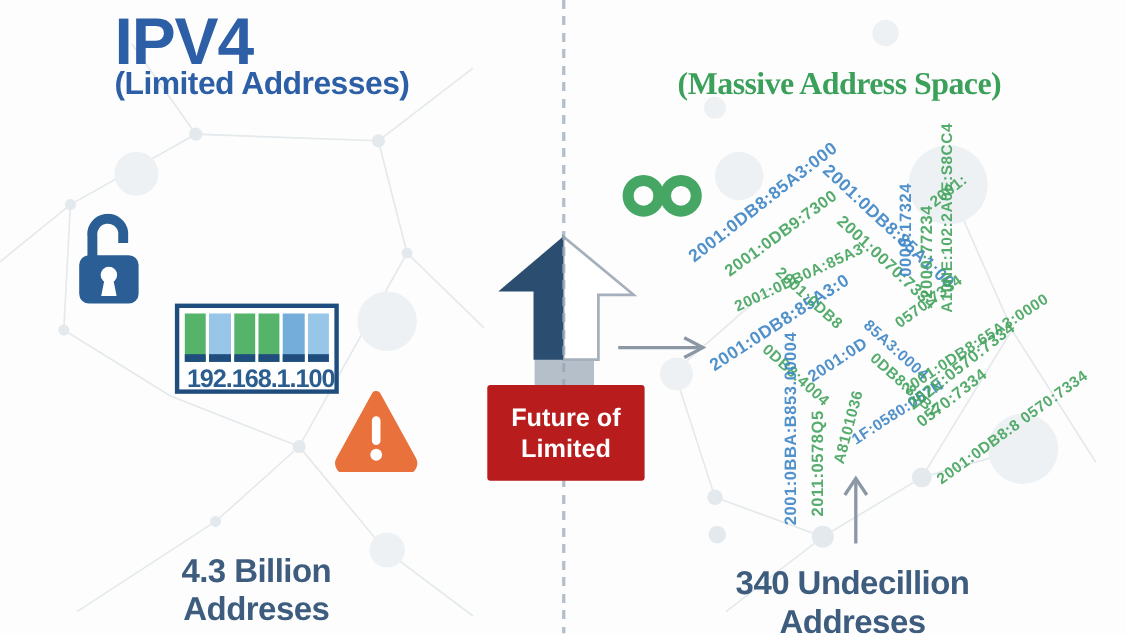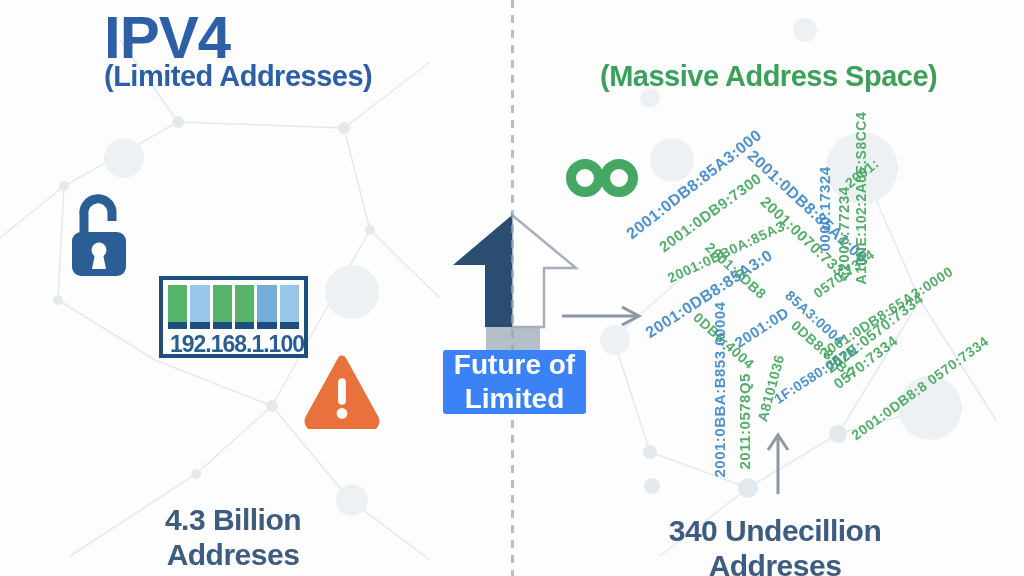--- a/index.html
+++ b/index.html
@@ -14,23 +14,23 @@
   .t-blue{color:#2d5fa6;}
   .t-green{color:#3ba05a;}
   .stat{position:absolute;width:260px;text-align:center;font-weight:bold;font-size:30px;
     color:#3d5c7e;line-height:1.15;letter-spacing:-0.5px;}
   .ip-box{position:absolute;left:159px;top:276px;width:149px;height:82px;background:#fff;
     border:4px solid #1f4d7d;box-sizing:border-box;}
   .segments{display:flex;gap:3px;margin:5px 5px 0 5px;height:44px;}
   .seg{flex:1;border-bottom:7px solid #1f4d7d;box-sizing:border-box;}
   .ip-text{text-align:right;font-size:23px;font-weight:bold;color:#2b5d8f;
     letter-spacing:-1px;margin-top:2px;}
-  .label-box{position:absolute;left:443px;top:350px;width:143px;height:64px;background:#3b82f6;
+  .label-box{position:absolute;left:443px;top:350px;width:143px;height:87px;background:#b91c1c;
     border-radius:3px;display:flex;flex-direction:column;align-items:center;justify-content:center;
-    color:#fff;font-weight:bold;font-size:28px;line-height:1.2;z-index:2;}
+    color:#fff;font-weight:bold;font-size:23px;line-height:1.2;z-index:2;}
   .abs{position:absolute;}
   .cloud-item{position:absolute;font-weight:bold;white-space:pre;letter-spacing:.5px;
     transform-origin:0 100%;opacity:.9;line-height:1.1;}
 </style>
 </head>
 <body>
 
 <div class="canvas">
 
   <svg class="mesh" width="1024" height="576">
@@ -117,21 +117,21 @@
   <div class="label-box">
     <div>Future of</div>
     <div>Limited</div>
   </div>
 
   <svg class="abs" style="left:560px;top:303px;" width="92" height="26" viewBox="0 0 92 26">
     <path d="M2,13 L76,13" stroke="#8b97a5" stroke-width="3" fill="none"></path>
     <path d="M62,4 L79,13 L62,22" stroke="#8b97a5" stroke-width="3" fill="none"></path>
   </svg>
 
-  <div class="subtitle t-green" style="left:600px;top:62px;">(Massive Address Space)</div>
+  <div class="subtitle t-green" style="left:616px;top:62px;font-family:Liberation Serif, serif;">(Massive Address Space)</div>
 
   <svg class="abs" style="left:564px;top:157px;" width="78" height="42" viewBox="0 0 78 42">
     <circle cx="21" cy="21" r="14" fill="none" stroke="#45a763" stroke-width="10"></circle>
     <circle cx="55" cy="21" r="14" fill="none" stroke="#45a763" stroke-width="10"></circle>
   </svg>
 
   <div class="layer">
       <span class="cloud-item" style="left: 634px; top: 225px; font-size: 16px; color: rgb(62, 134, 198); transform: rotate(-38deg);">2001:0DB8:85A3:000</span>
       <span class="cloud-item" style="left: 744px; top: 142px; font-size: 16px; color: rgb(62, 134, 198); transform: rotate(43deg);">2001:0DB8:85A1:00</span>
       <span class="cloud-item" style="left: 666px; top: 239px; font-size: 15px; color: rgb(68, 164, 94); transform: rotate(-36deg);">2001:0DB9:7300</span>

